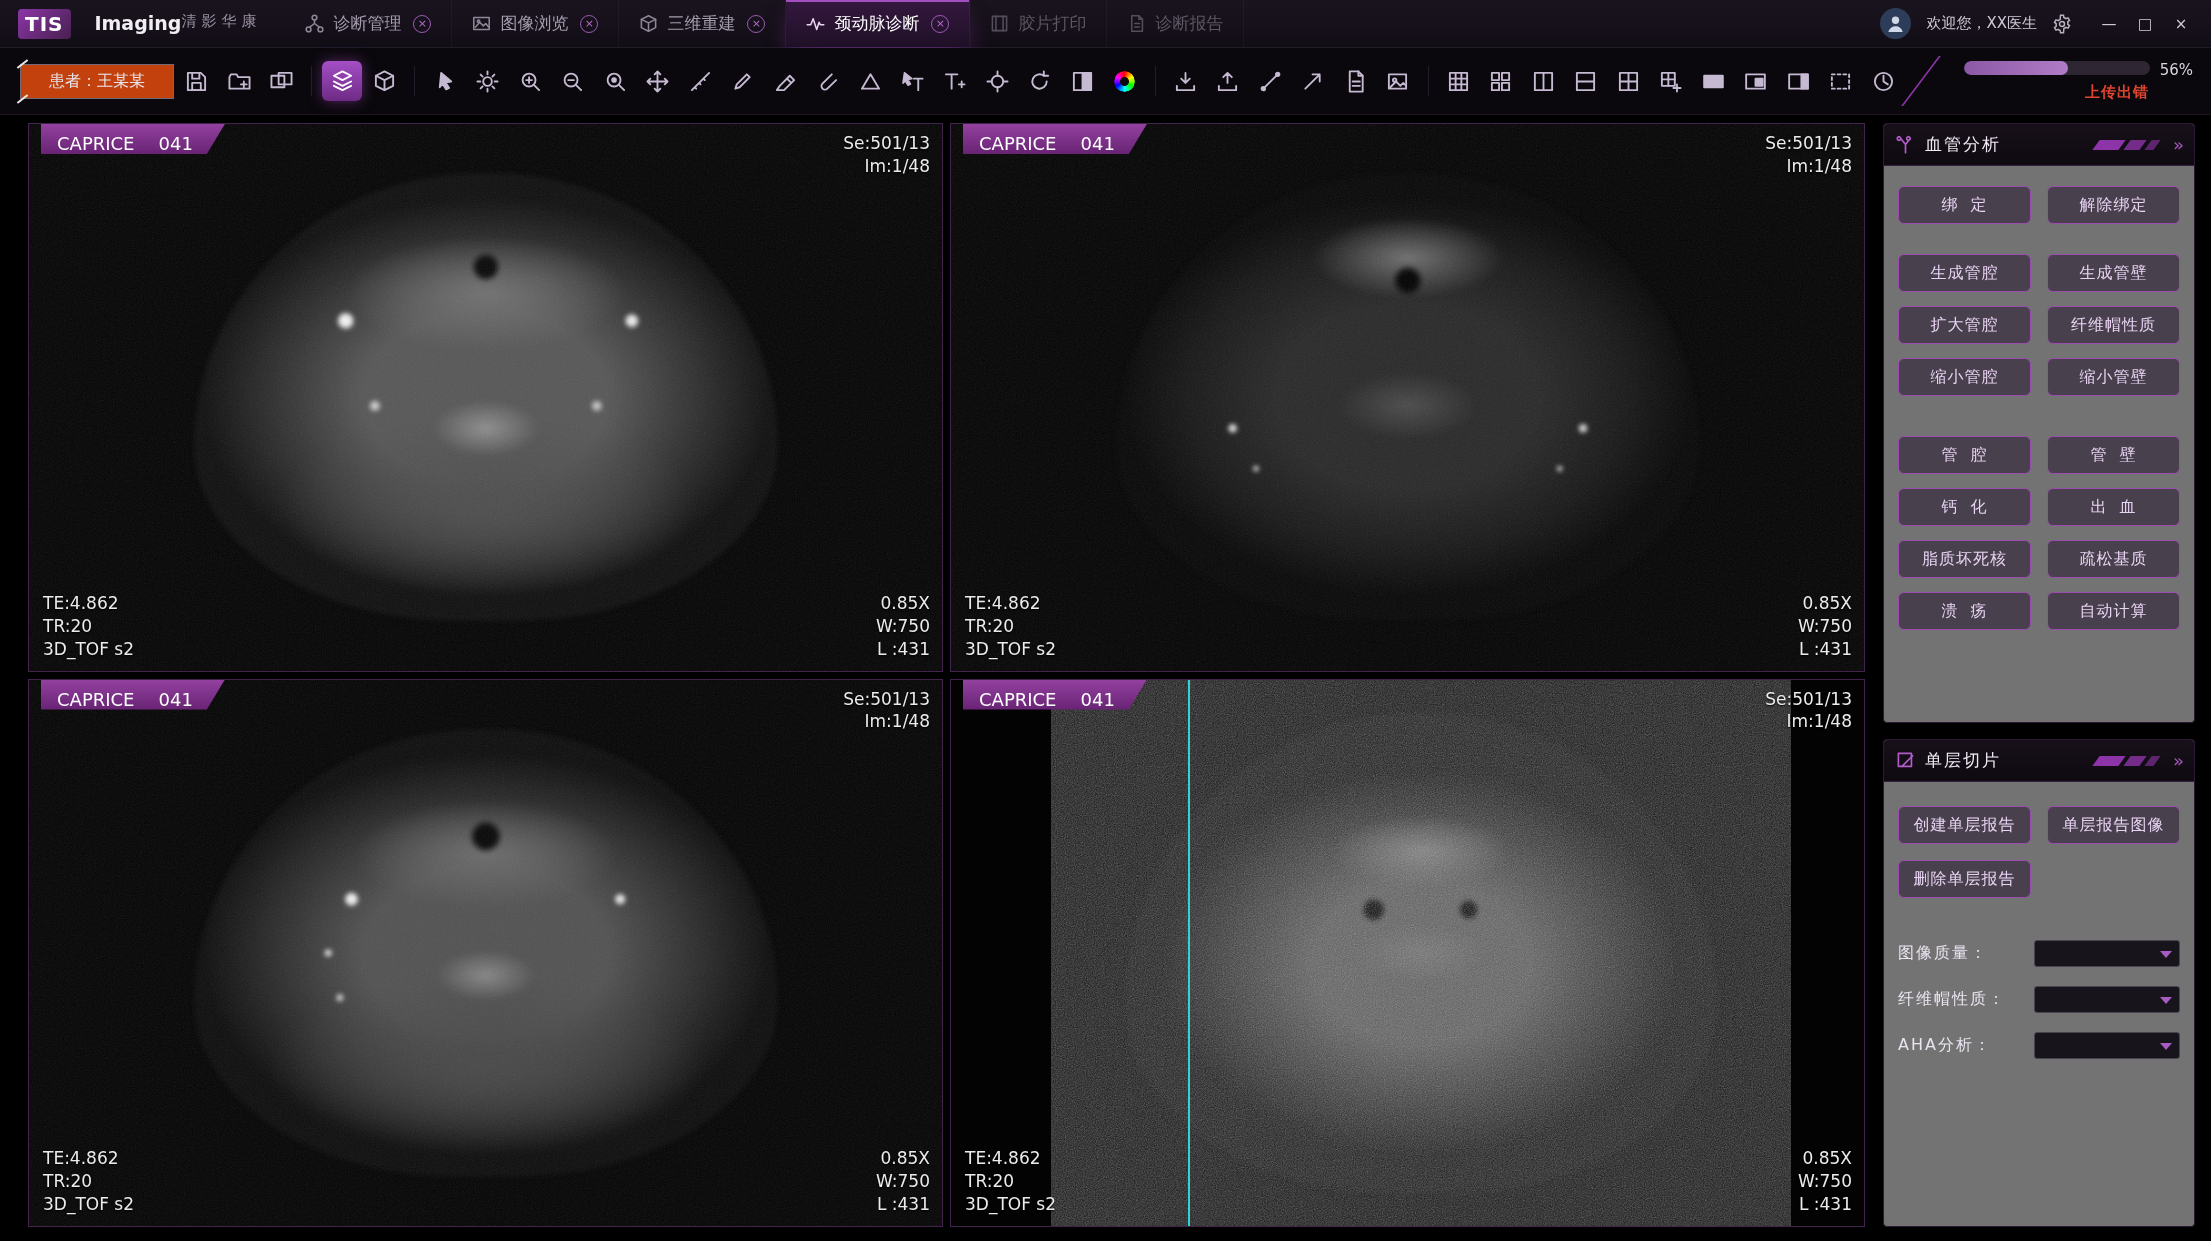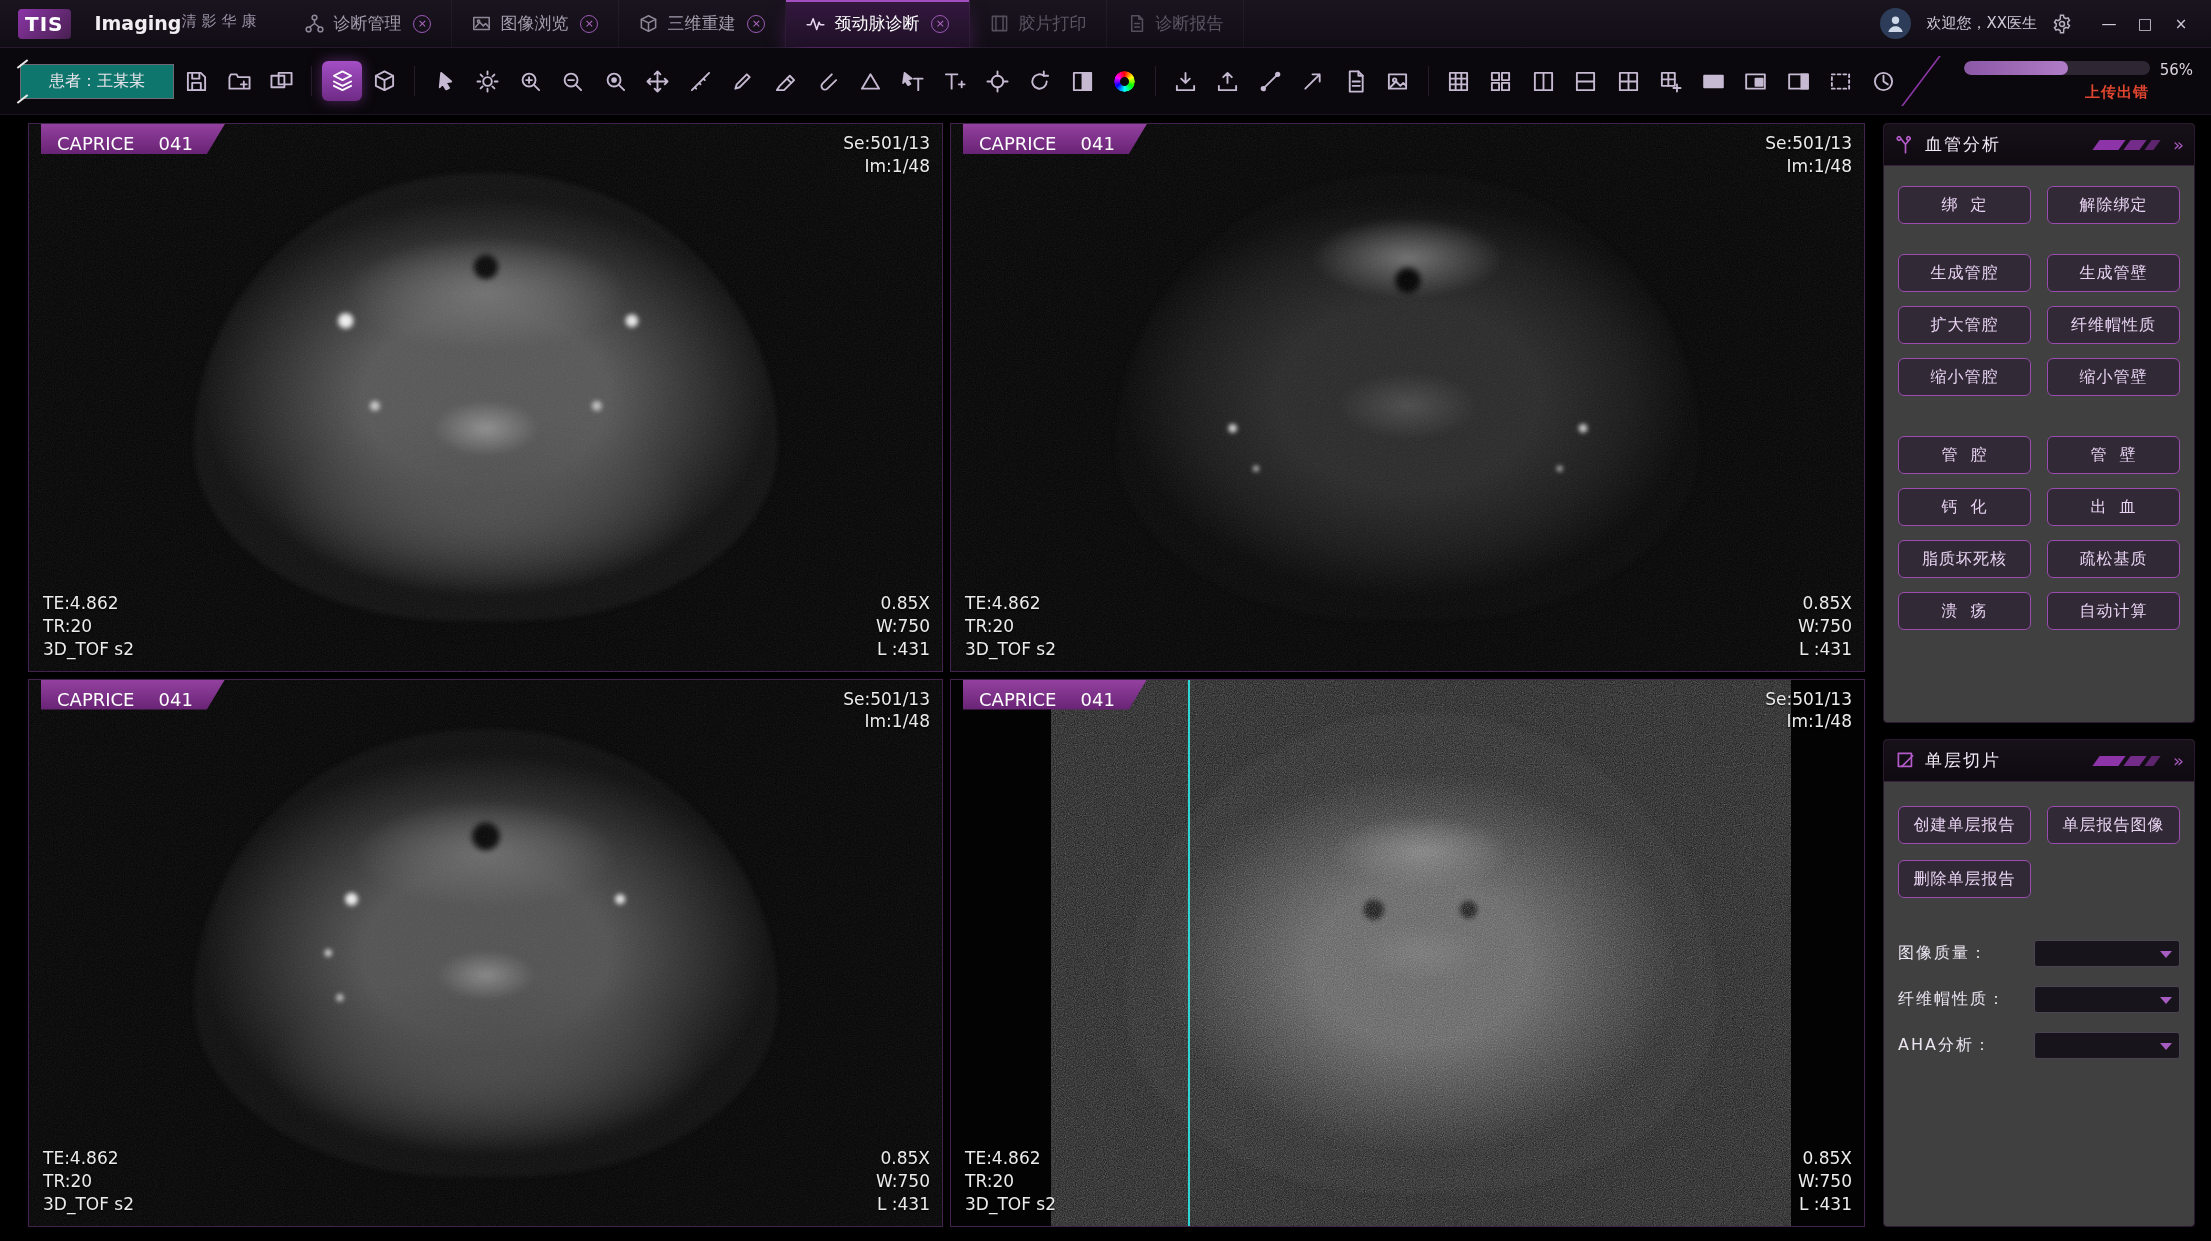--- a/index.html
+++ b/index.html
@@ -33,21 +33,21 @@
   .avatar svg{width:21px;height:21px}
   .welcome{font-size:15px;color:#d0c9d7}
   .iconbtn svg{width:20px;height:20px;fill:none;stroke:#b8b1c1;stroke-width:1.2;display:block}
   .winbtns{display:flex;margin-left:4px}
   .winbtn{width:36px;height:32px;display:flex;align-items:center;justify-content:center;
     color:#d0c9d7;font-size:15px}
 
   
   .toolbar{position:relative;height:67px;background:#0a080c;display:flex;align-items:center;
     gap:3px;padding:0 12px 0 20px;border-bottom:1px solid #1d1323}
-  .patient-box{position:relative;width:156px;height:35px;border:1px solid #6f6b76;background:#0f766e;
+  .patient-box{position:relative;width:156px;height:35px;border:1px solid #6f6b76;background:#c2410c;
     color:#e7e3ea;font-size:16px;display:flex;align-items:center;justify-content:center;}
   .patient-box::before,.patient-box::after{content:"";position:absolute;width:13px;height:2px;background:#e9e9e9;
     transform:rotate(-38deg)}
   .patient-box::before{left:-5px;top:-2px}
   .patient-box::after{left:-5px;bottom:-2px}
   .ti{width:40px;height:40px;display:flex;align-items:center;justify-content:center;color:#c6b9d2;border-radius:6px}
   .ti svg{width:23px;height:23px;fill:none;stroke:currentColor;stroke-width:1.3;
     stroke-linecap:round;stroke-linejoin:round;display:block}
   .ti.active{background:linear-gradient(180deg,#a44fc5,#6e2a85);color:#fff;box-shadow:0 0 14px rgba(160,70,190,.5)}
   .sep{width:1px;height:30px;background:#241b2b;margin:0 7px}
@@ -115,21 +115,21 @@
   .v4rect .noise{opacity:.45}
   .v4rect .blob{width:80%;height:88%;background:
     radial-gradient(circle 14px at 42% 41%,#0a0a0a 55%,rgba(10,10,10,0) 90%),
     radial-gradient(circle 12px at 58% 41%,#0d0d0d 55%,rgba(13,13,13,0) 90%),
     radial-gradient(ellipse 20% 10% at 50% 29%,#7d7d7d,rgba(125,125,125,0) 75%),
     radial-gradient(ellipse 14% 8% at 50% 50%,#6f6f6f,rgba(111,111,111,0) 75%),
     radial-gradient(ellipse 46% 42% at 50% 52%,#5e5e5e 40%,#3a3a3a 70%,#1c1c1c 95%)}
 
   
   .sidepanel{width:312px;display:flex;flex-direction:column;gap:16px}
-  .panel{background:#404040;border:1px solid #2b1831;border-radius:4px;overflow:hidden}
+  .panel{background:#737373;border:1px solid #2b1831;border-radius:4px;overflow:hidden}
   .panel.vessel{height:600px}
   .panel.slice{flex:1}
   .panel-head{height:42px;display:flex;align-items:center;gap:10px;padding:0 10px 0 12px;
     border-bottom:1px solid #35203d;background:linear-gradient(180deg,#171019,#0e0a10)}
   .ph-icon svg{width:19px;height:19px;fill:none;stroke:#b35cc9;stroke-width:1.4;
     stroke-linecap:round;stroke-linejoin:round;display:block}
   .ph-title{color:#f1e9f6;font-size:17px;letter-spacing:2px}
   .deco{margin-left:auto;display:flex;gap:5px;align-items:center}
   .deco i{display:block;height:10px;background:#8d35a8;transform:skewX(-36deg)}
   .deco i:nth-child(1){width:26px}

